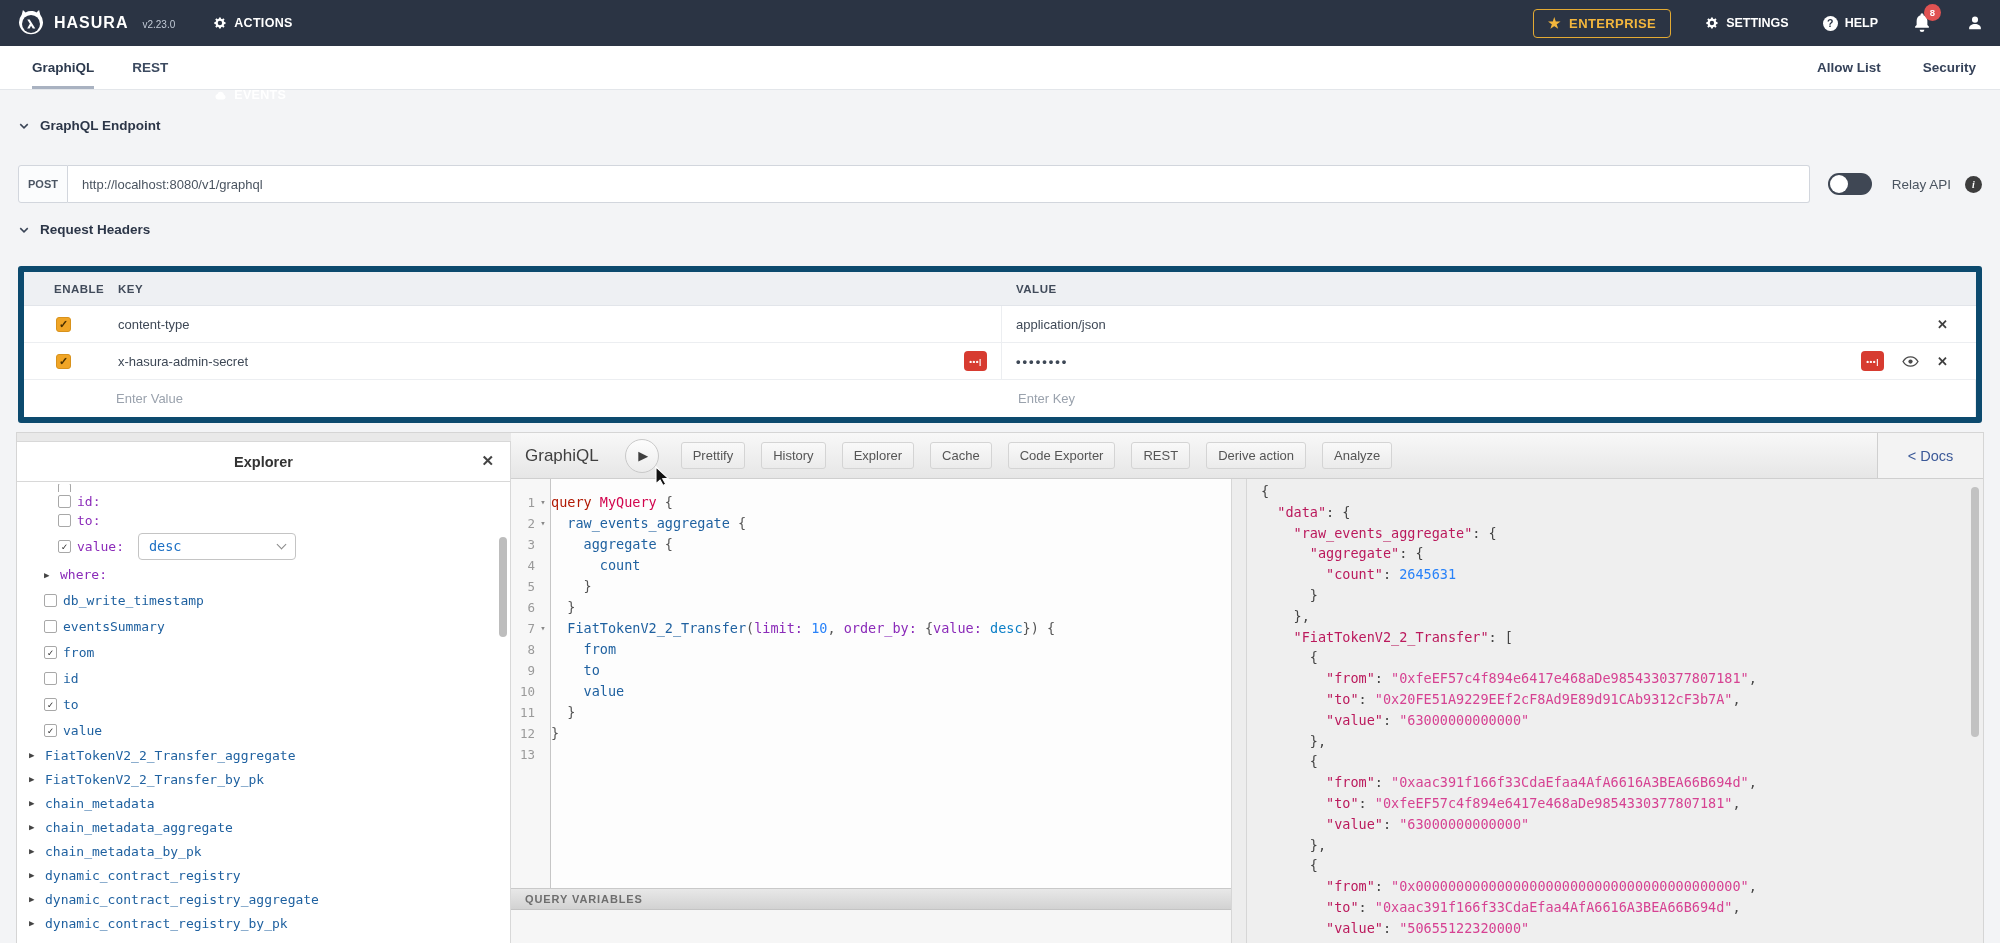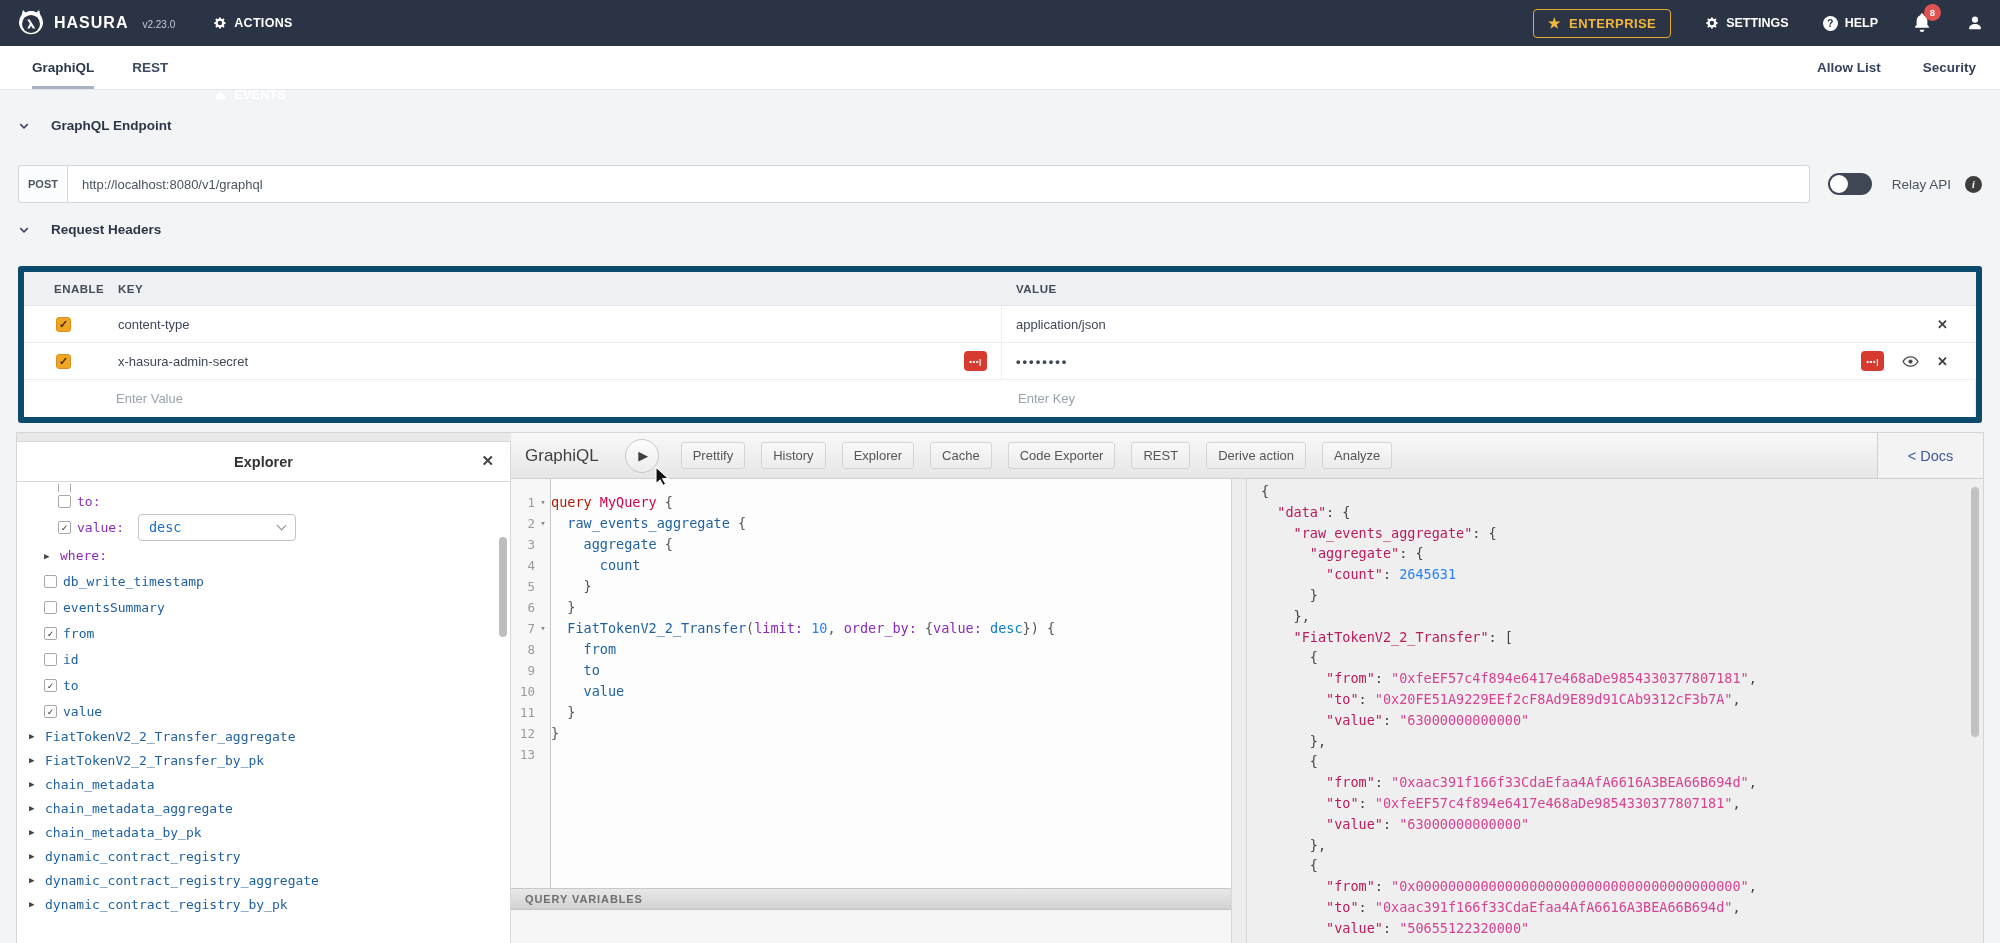--- a/index.html
+++ b/index.html
@@ -26,21 +26,21 @@
   .user-ic{cursor:pointer;display:flex;}
 
   
   .tabbar{position:absolute;top:46px;left:0;right:0;height:44px;background:#fff;border-bottom:1px solid #e3e6ea;display:flex;align-items:stretch;padding:0 24px 0 32px;}
   .tab{display:flex;align-items:center;font-size:13.5px;font-weight:bold;color:#3c4a60;margin-right:38px;border-bottom:3px solid transparent;padding-top:3px;cursor:pointer;}
   .tab.active{color:#2d3a4e;border-bottom-color:#a9b2c1;}
   .tab-right{margin-left:auto;display:flex;align-items:center;gap:42px;}
   .tab-link{font-size:13.5px;font-weight:bold;color:#36435a;cursor:pointer;}
 
   
-  .sect-head{position:absolute;left:18px;display:flex;align-items:center;gap:21px;font-size:13.5px;font-weight:bold;color:#2c3648;}
+  .sect-head{position:absolute;left:18px;display:flex;align-items:center;gap:10px;font-size:13.5px;font-weight:bold;color:#2c3648;}
   .chev{display:inline-flex;}
 
   
   .ep-row{position:absolute;top:165px;left:18px;right:18px;height:38px;display:flex;align-items:center;}
   .post-box{width:50px;height:38px;border:1px solid #d2d6dd;border-radius:3px 0 0 3px;background:#fbfcfd;display:flex;align-items:center;justify-content:center;font-size:11px;font-weight:bold;color:#4b5563;}
   .url-input{flex:1;height:38px;border:1px solid #d2d6dd;border-left:none;border-radius:0 3px 3px 0;padding:0 14px;font-size:13px;color:#4a5460;background:#fff;outline:none;font-family:"Liberation Sans",sans-serif;}
   .toggle{width:44px;height:22px;border-radius:11px;background:#3f4754;position:relative;margin-left:18px;cursor:pointer;flex:none;}
   .knob{position:absolute;left:2px;top:2px;width:18px;height:18px;border-radius:50%;background:#fff;}
   .relay-lbl{font-size:13.5px;color:#4a5460;margin-left:20px;}
   .info-ic{width:17px;height:17px;border-radius:50%;background:#3d3d3d;color:#fff;font-size:10px;font-weight:bold;display:flex;align-items:center;justify-content:center;margin-left:14px;font-family:"Liberation Serif",serif;font-style:italic;}
@@ -341,20 +341,24 @@
     </div>
 
     <div class="explorer">
       <div class="ex-head">
         <span>Explorer</span>
         <span class="ex-close">✕</span>
       </div>
       <div class="ex-body" id="ex-body">
           <div class="ex-row ex-partial">
             <span class="ex-chk"></span>
+          </div>
+          <div class="ex-row ex-arg">
+            <span class="ex-chk"></span>
+            <span class="ex-lbl-arg">id:</span>
           </div>
           <div class="ex-row ex-arg">
             <span class="ex-chk"></span>
             <span class="ex-lbl-arg">to:</span>
           </div>
           <div class="ex-row ex-sel">
             <span class="ex-chk">✓</span>
             <span class="ex-lbl-arg">value:</span>
             <span class="ex-select">
               <span>desc</span>

